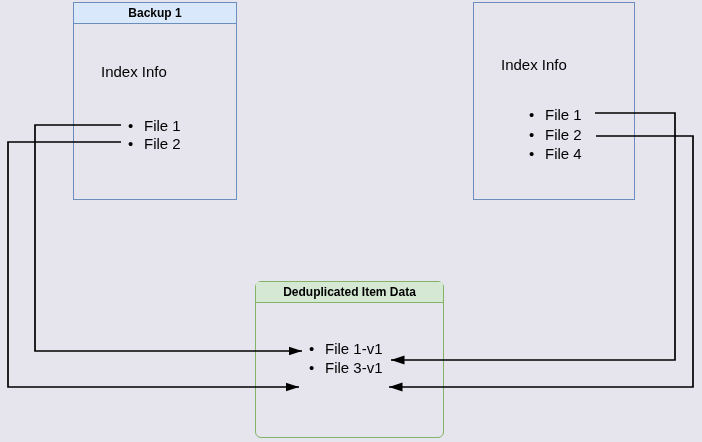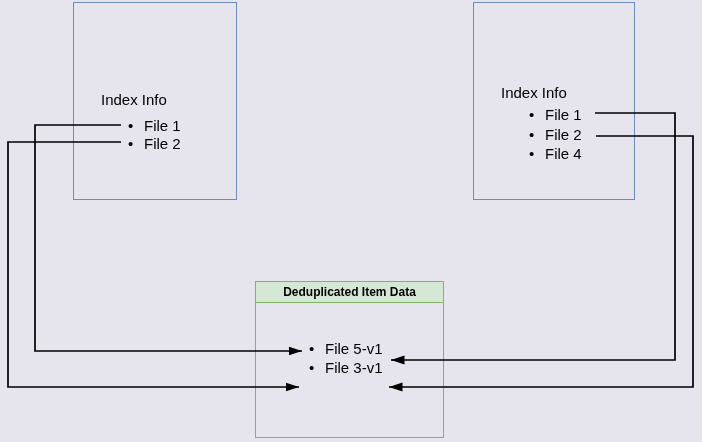--- a/index.html
+++ b/index.html
@@ -12,38 +12,37 @@
     font-family: "Liberation Sans", sans-serif;
     color: #000;
   }
   .box {
     position: absolute;
     box-sizing: border-box;
     border: 1.6px solid;
     background: transparent;
   }
   .box.blue  { border-color: #6c8ebf; }
-  .box.green { border-color: #82b366; }
+  .box.green { border-color: #82b366; border-radius: 6px; }
   .box-header {
     box-sizing: border-box;
     height: 21px;
     line-height: 20px;
     text-align: center;
     font-size: 12px;
     font-weight: bold;
     border-bottom: 1.6px solid;
   }
   .blue  .box-header { background: #dae8fc; border-color: #6c8ebf; }
   .green .box-header { background: #d5e8d4; border-color: #82b366; }
   .subtitle {
     position: absolute;
     font-size: 15px;
     line-height: 19px;
     white-space: nowrap;
-    margin-top: 28px;
   }
   ul.items {
     position: absolute;
     margin: 0;
     padding: 0;
     list-style: none;
     font-size: 15px;
     white-space: nowrap;
   }
   ul.items li { position: relative; padding-left: 16px; }
@@ -68,40 +67,41 @@
     position: absolute;
     left: 0;
     top: 0;
     pointer-events: none;
   }
 </style>
 </head>
 <body>
 
 <div class="box blue" id="backup1-box">
+  <div class="box-header">Backup 1</div>
   <div class="subtitle" id="backup1-subtitle">Index Info</div>
   <ul class="items" id="backup1-list">
     <li>File 1</li>
     <li>File 2</li>
   </ul>
 </div>
 
 <div class="box blue" id="backup2-box">
   <div class="subtitle" id="backup2-subtitle">Index Info</div>
   <ul class="items" id="backup2-list">
     <li>File 1</li>
     <li>File 2</li>
     <li>File 4</li>
   </ul>
 </div>
 
 <div class="box green" id="dedup-box">
   <div class="box-header">Deduplicated Item Data</div>
   <ul class="items" id="dedup-list">
-    <li>File 5-v1</li>
+    <li>File 1-v1</li>
     <li>File 3-v1</li>
   </ul>
 </div>
 
 <svg class="arrows-layer" width="702" height="442" viewBox="0 0 702 442">
   <defs>
     <marker id="arrowhead" markerUnits="userSpaceOnUse" markerWidth="14" markerHeight="10" refX="13.5" refY="5" orient="auto">
       <path d="M0,0.6 L13.5,5 L0,9.4 Z" fill="#000"></path>
     </marker>
   </defs>

